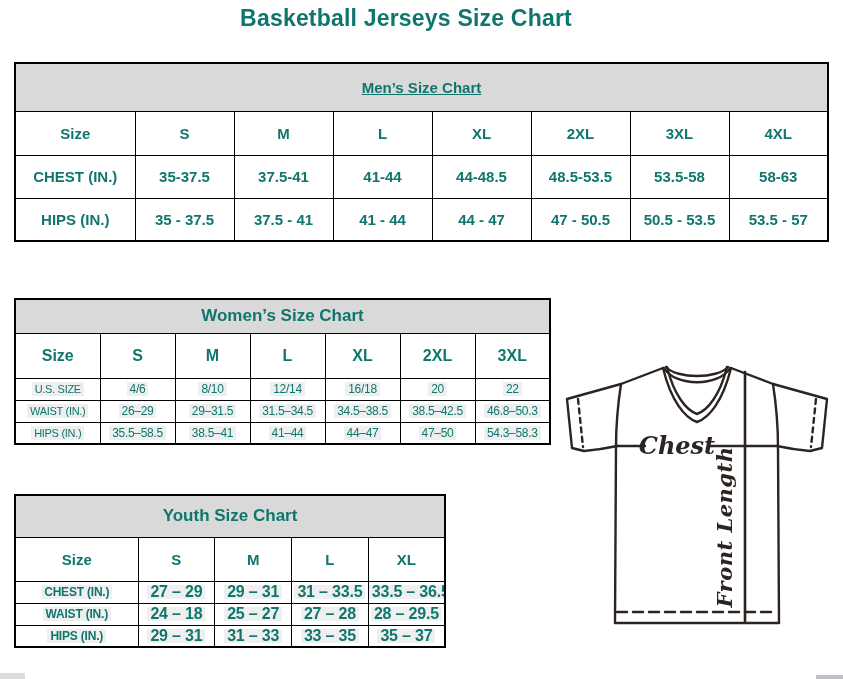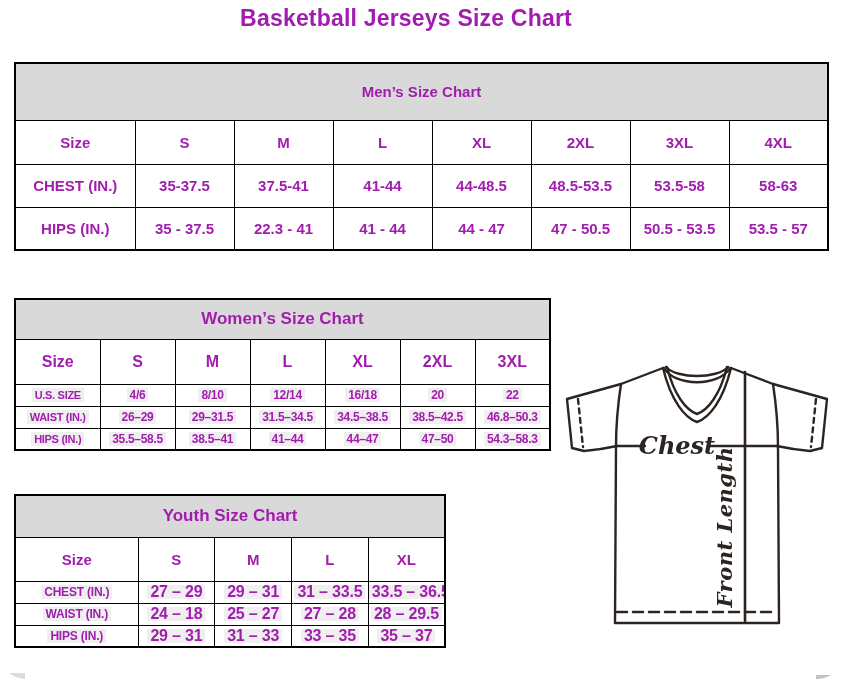--- a/index.html
+++ b/index.html
@@ -1,47 +1,46 @@
 <!DOCTYPE html>
 <html><head>
 <meta charset="utf-8">
 <style>
   html,body { margin:0; padding:0; background:#ffffff; }
   #canvas {
     position:relative; width:843px; height:679px; background:#ffffff;
-    font-family:"Liberation Sans", sans-serif; color:#a21caf;
+    font-family:"Liberation Sans", sans-serif; color:#0f766e;
     overflow:hidden;
-    border-radius:26px;
   }
   .page-title {
     position:absolute; top:5px; left:0; width:812px; text-align:center;
     font-size:23px; font-weight:bold; letter-spacing:0.2px;
   }
   table.tbl {
     position:absolute; border-collapse:collapse; table-layout:fixed;
     background:#fff; border:2px solid #000;
   }
   table.tbl td {
     border:1px solid #000; text-align:center; vertical-align:middle;
     padding:0; overflow:hidden; white-space:nowrap;
   }
   td.band { background:#d9d9d9; font-weight:bold; font-size:17px; }
   
   #men { left:14px; top:62px; width:815px; }
   #men td { font-weight:bold; font-size:15px; }
-  #men tr.band-row { height:57px; }
+  #men tr.band-row { height:48px;text-decoration:underline; }
   #men tr.size-row { height:44px; }
   #men tr.data-row { height:43px; }
   
   #women { left:14px; top:298px; width:537px; }
-  #women tr.band-row { height:40px; }
+  #women tr.band-row { height:34px; }
   #women tr.size-row { height:45px; }
   #women tr.size-row td { font-weight:bold; font-size:16px; }
   #women tr.data-row { height:22px; }
-  #women tr.data-row td { font-weight:bold; font-size:12px; letter-spacing:-0.3px;margin-left:16px; }
+  #women tr.data-row td { font-weight:normal; font-size:12px; letter-spacing:-0.3px;margin-left:16px; }
   #women tr.data-row td.lbl { font-size:11px; }
   
   #youth { left:14px; top:494px; width:432px; }
   #youth tr.band-row { height:42px; }
   #youth tr.size-row { height:44px; }
   #youth tr.size-row td { font-weight:bold; font-size:15px; }
   #youth tr.data-row { height:22px; }
   #youth tr.data-row td { font-weight:bold; font-size:16px; letter-spacing:-0.2px; }
   #youth tr.data-row td.lbl { font-size:12px; }
   
@@ -96,21 +95,21 @@
         <td>37.5-41</td>
         <td>41-44</td>
         <td>44-48.5</td>
         <td>48.5-53.5</td>
         <td>53.5-58</td>
         <td>58-63</td>
       </tr>
       <tr class="data-row">
         <td class="lbl">HIPS (IN.)</td>
         <td>35 - 37.5</td>
-        <td>22.3 - 41</td>
+        <td>37.5 - 41</td>
         <td>41 - 44</td>
         <td>44 - 47</td>
         <td>47 - 50.5</td>
         <td>50.5 - 53.5</td>
         <td>53.5 - 57</td>
       </tr>
     </tbody>
   </table>
 
   <table class="tbl" id="women">

